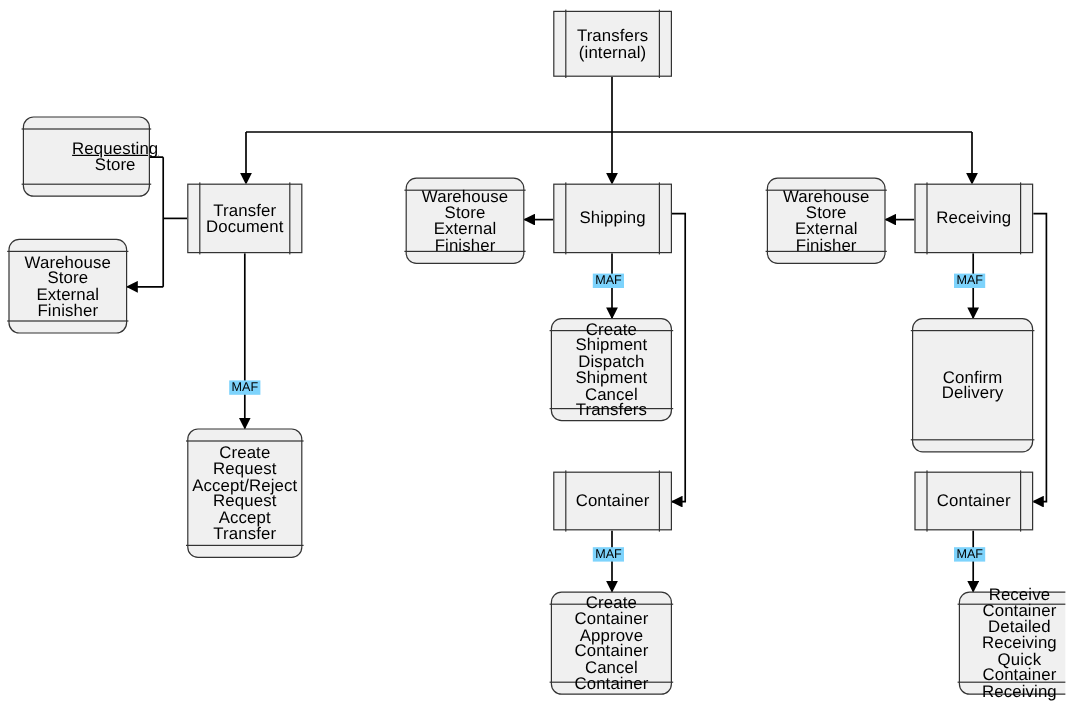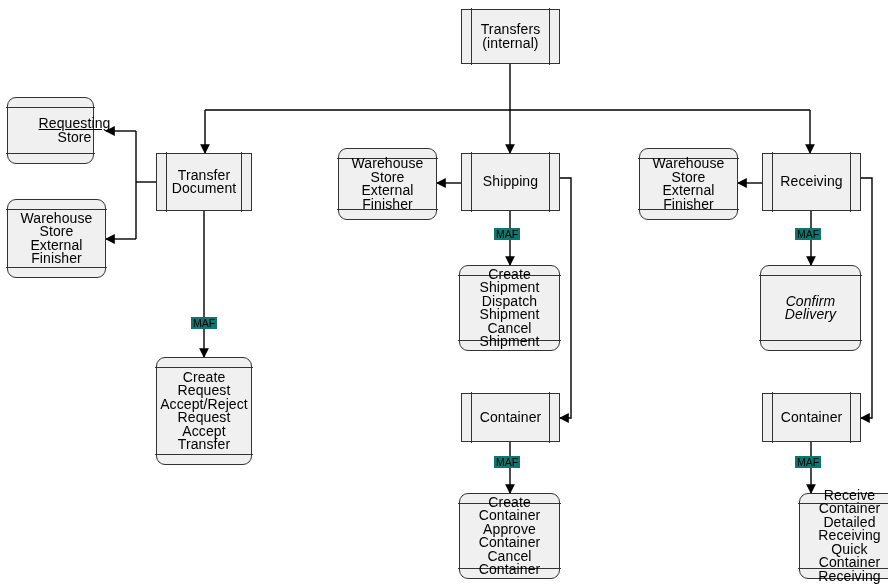--- a/index.html
+++ b/index.html
@@ -78,21 +78,21 @@
   .node.rounded::after  { bottom: 9px; }
 
   .underline { text-decoration: underline; }
 
   
   .edge-label {
     position: absolute;
     font-size: 10.5px;
     color: #000000;
     z-index: 4;
-    background: #0f766e;
+    background: #7dd3fc;
     padding: 0 2px;
     white-space: nowrap;
   }
 </style>
 </head>
 <body>
 
 <div id="canvas">
 
   <svg id="edges" viewBox="0 0 888 588" xmlns="http://www.w3.org/2000/svg">
@@ -137,51 +137,51 @@
     </g>
   </svg>
 
   <div id="node-layer">
       <div class="node process" style="left: 461px; top: 9px; width: 99px; height: 55px;">
         <div class="label"><span>Transfers</span><br><span>(internal)</span></div>
       </div>
       <div class="node process" style="left: 156px; top: 153px; width: 96px; height: 58px;">
         <div class="label"><span>Transfer</span><br><span>Document</span></div>
       </div>
-      <div class="node rounded" style="left: 7px; top: 97px; width: 87px; height: 67px; padding-left: 48px;">
+      <div class="node rounded" style="left: 19px; top: 97px; width: 106px; height: 67px; padding-left: 48px;">
         <div class="label"><span class="underline">Requesting</span><br><span>Store</span></div>
       </div>
       <div class="node rounded" style="left: 7px; top: 199px; width: 99px; height: 79px;">
         <div class="label"><span>Warehouse</span><br><span>Store</span><br><span>External Finisher</span></div>
       </div>
       <div class="node rounded" style="left: 156px; top: 357px; width: 96px; height: 108px;">
         <div class="label"><span>Create Request</span><br><span>Accept/Reject</span><br><span>Request</span><br><span>Accept Transfer</span></div>
       </div>
       <div class="node process" style="left: 461px; top: 153px; width: 99px; height: 58px;">
         <div class="label"><span>Shipping</span></div>
       </div>
       <div class="node rounded" style="left: 338px; top: 148px; width: 99px; height: 72px;">
         <div class="label"><span>Warehouse</span><br><span>Store</span><br><span>External Finisher</span></div>
       </div>
       <div class="node rounded" style="left: 459px; top: 265px; width: 101px; height: 86px;">
-        <div class="label"><span>Create Shipment</span><br><span>Dispatch Shipment</span><br><span>Cancel Shipment</span></div>
+        <div class="label"><span>Create Shipment</span><br><span>Dispatch Shipment</span><br><span>Cancel Transfers</span></div>
       </div>
       <div class="node process" style="left: 461px; top: 393px; width: 99px; height: 49px;">
         <div class="label"><span>Container</span></div>
       </div>
       <div class="node rounded" style="left: 459px; top: 493px; width: 101px; height: 86px; justify-content: flex-end;">
         <div class="label"><span>Create Container</span><br><span>Approve Container</span><br><span>Cancel Container</span></div>
       </div>
       <div class="node process" style="left: 762px; top: 153px; width: 99px; height: 58px;">
         <div class="label"><span>Receiving</span></div>
       </div>
       <div class="node rounded" style="left: 639px; top: 148px; width: 99px; height: 72px;">
         <div class="label"><span>Warehouse</span><br><span>Store</span><br><span>External Finisher</span></div>
       </div>
-      <div class="node rounded" style="left: 760px; top: 265px; width: 101px; height: 86px; font-style: italic;">
+      <div class="node rounded" style="left: 760px; top: 265px; width: 101px; height: 112px;">
         <div class="label"><span>Confirm Delivery</span></div>
       </div>
       <div class="node process" style="left: 762px; top: 393px; width: 99px; height: 49px;">
         <div class="label"><span>Container</span></div>
       </div>
       <div class="node rounded" style="left: 760px; top: 493px; width: 101px; height: 86px; margin-left: 39px;">
         <div class="label"><span>Receive Container</span><br><span>Detailed Receiving</span><br><span>Quick Container</span><br><span>Receiving</span></div>
       </div>
     </div>
 

